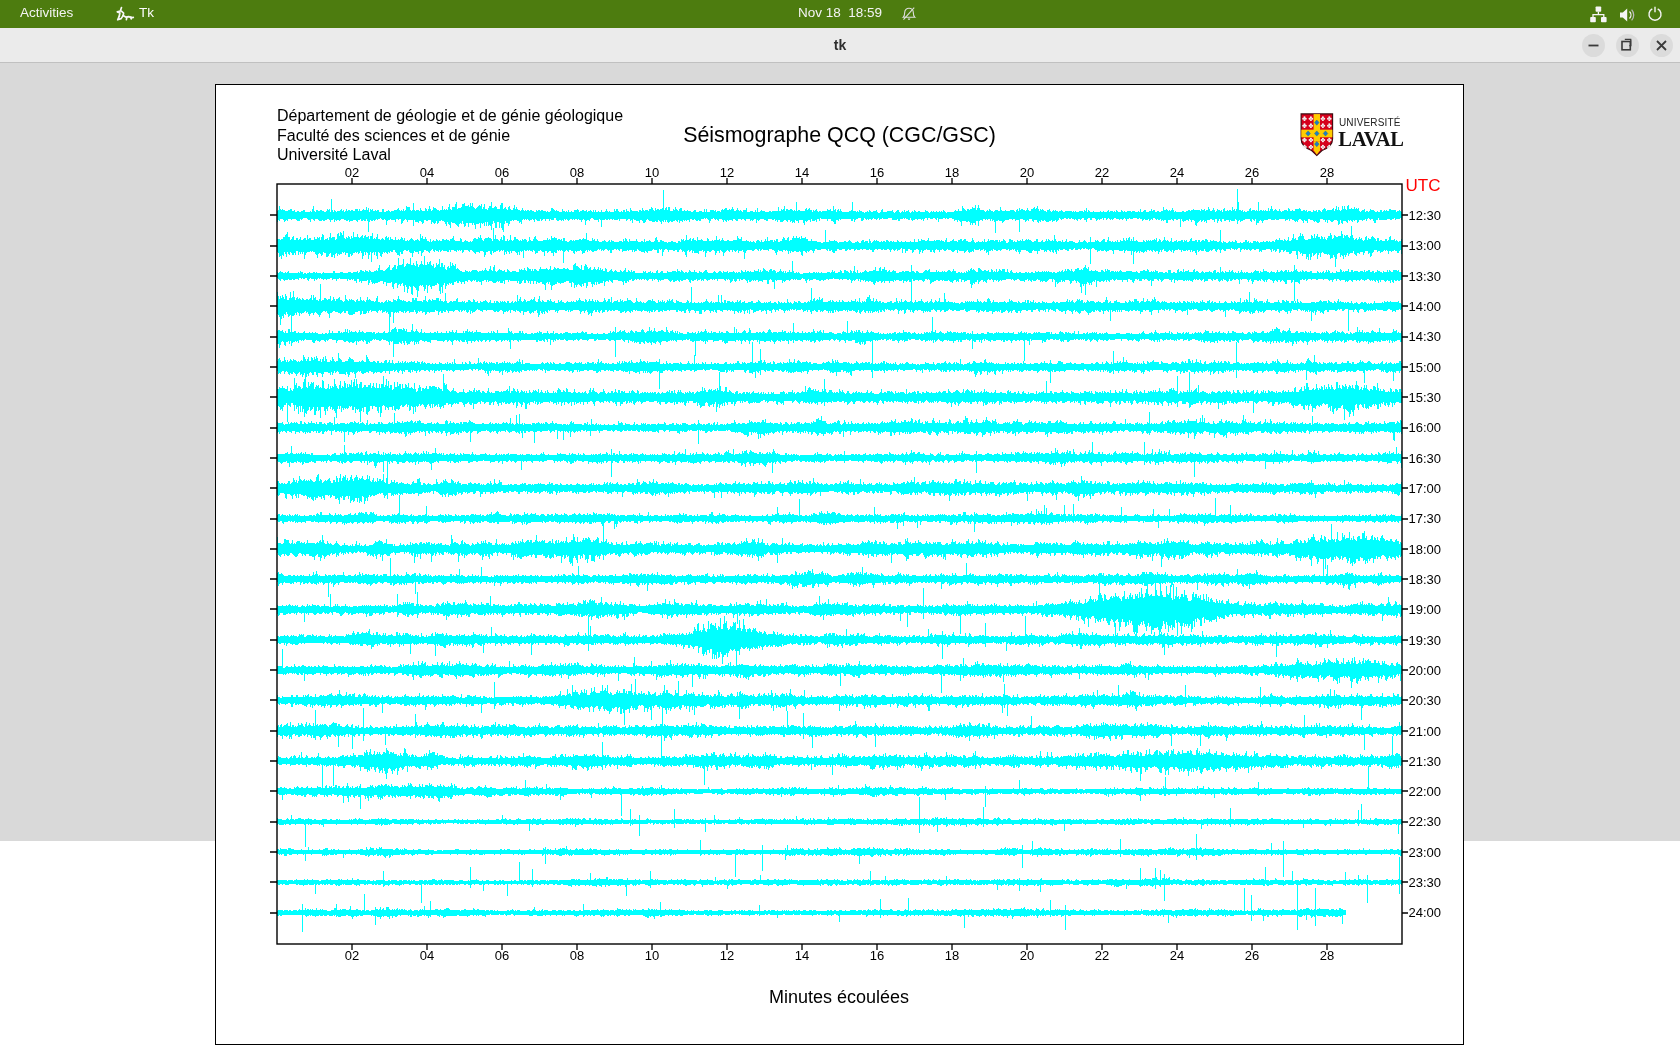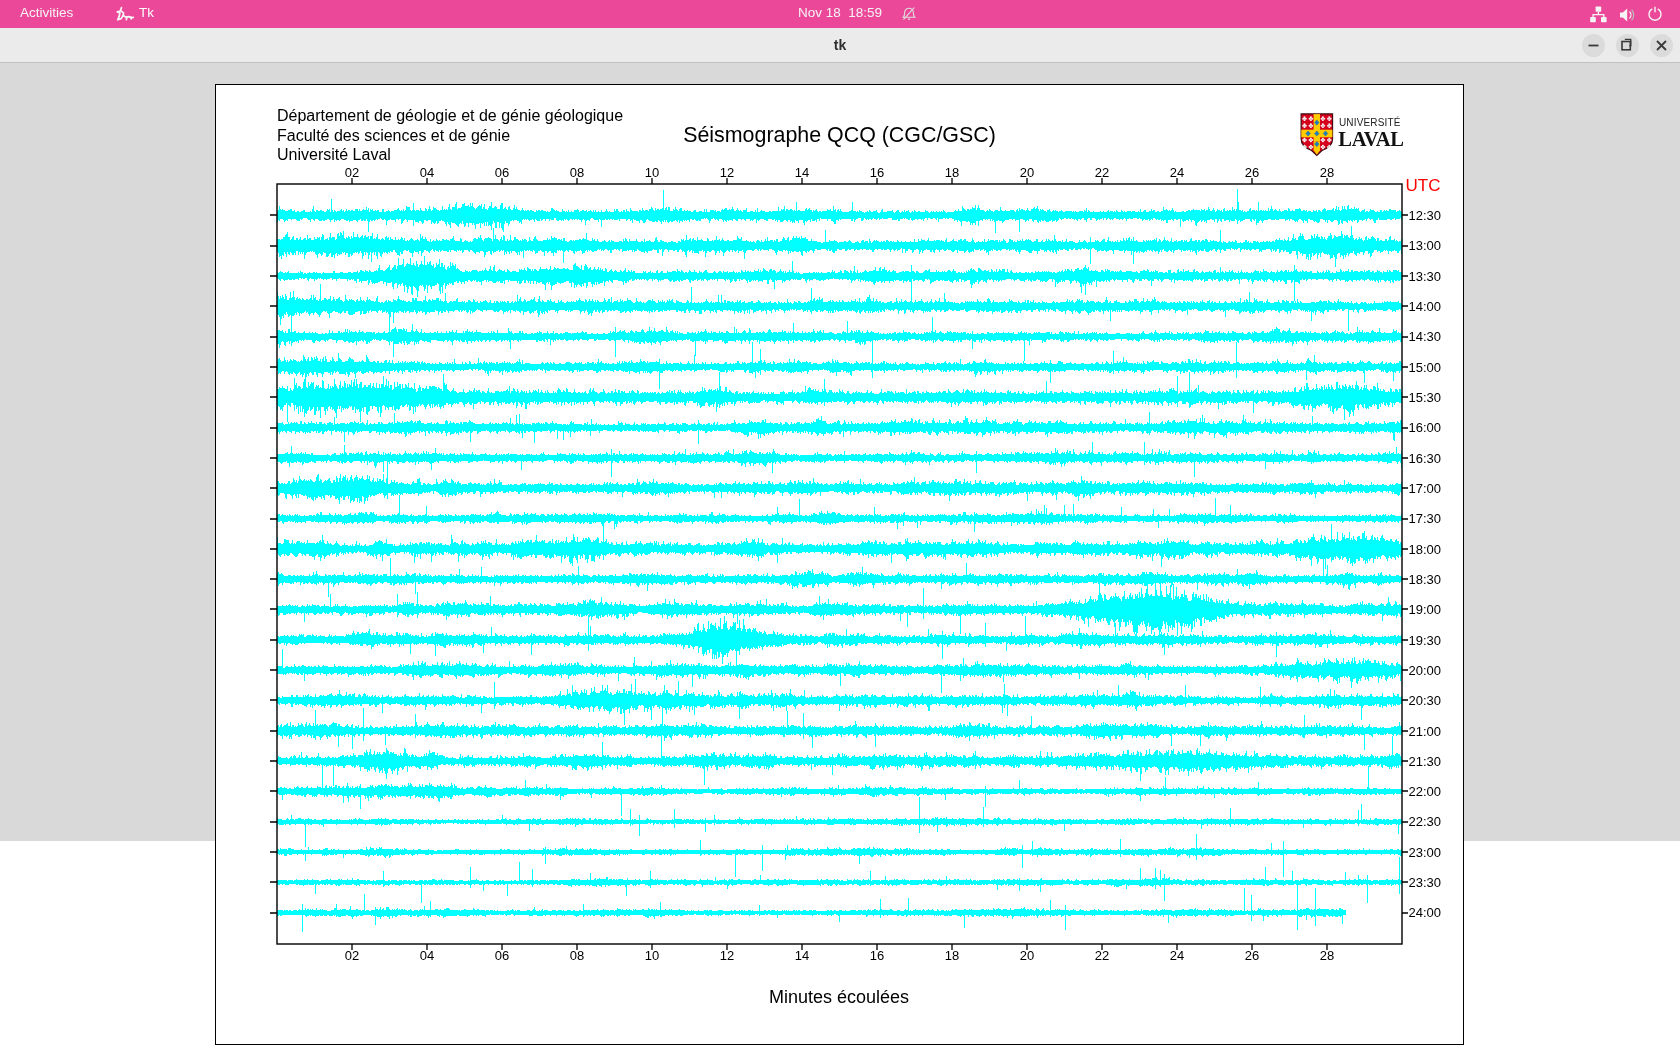--- a/index.html
+++ b/index.html
@@ -1,15 +1,15 @@
 <!DOCTYPE html>
 <html><head><meta charset="utf-8"><style>
 *{margin:0;padding:0;box-sizing:border-box}
 html,body{width:1680px;height:1050px;overflow:hidden;font-family:"Liberation Sans",sans-serif}
-#topbar{position:absolute;left:0;top:0;width:1680px;height:28px;background:#ec4899;color:#f4f4f4;font-size:13.5px}
+#topbar{position:absolute;left:0;top:0;width:1680px;height:28px;background:#4d7c0f;color:#f4f4f4;font-size:13.5px}
 #topbar .act{position:absolute;left:20px;top:5px}
 #topbar .tkt{position:absolute;left:139px;top:5px;color:#fdfdfd}
 #topbar .clock{position:absolute;left:798px;top:5px;font-weight:normal}
 #titlebar{position:absolute;left:0;top:28px;width:1680px;height:35px;background:#ebebeb;border-bottom:1px solid #c0c0c0}
 #titlebar .t{position:absolute;left:0;width:100%;text-align:center;top:9px;font-size:14px;font-weight:bold;color:#2f2f2f}
 .wbtn{position:absolute;top:34px;width:23px;height:23px;border-radius:50%;background:#dbdbdb}
 .wbtn svg{position:absolute;left:0;top:0}
 #content{position:absolute;left:0;top:63px;width:1680px;height:778px;background:#d9d9d9}
 #canvas{position:absolute;left:215px;top:21px;width:1249px;height:961px;background:#fff}
 </style></head>

